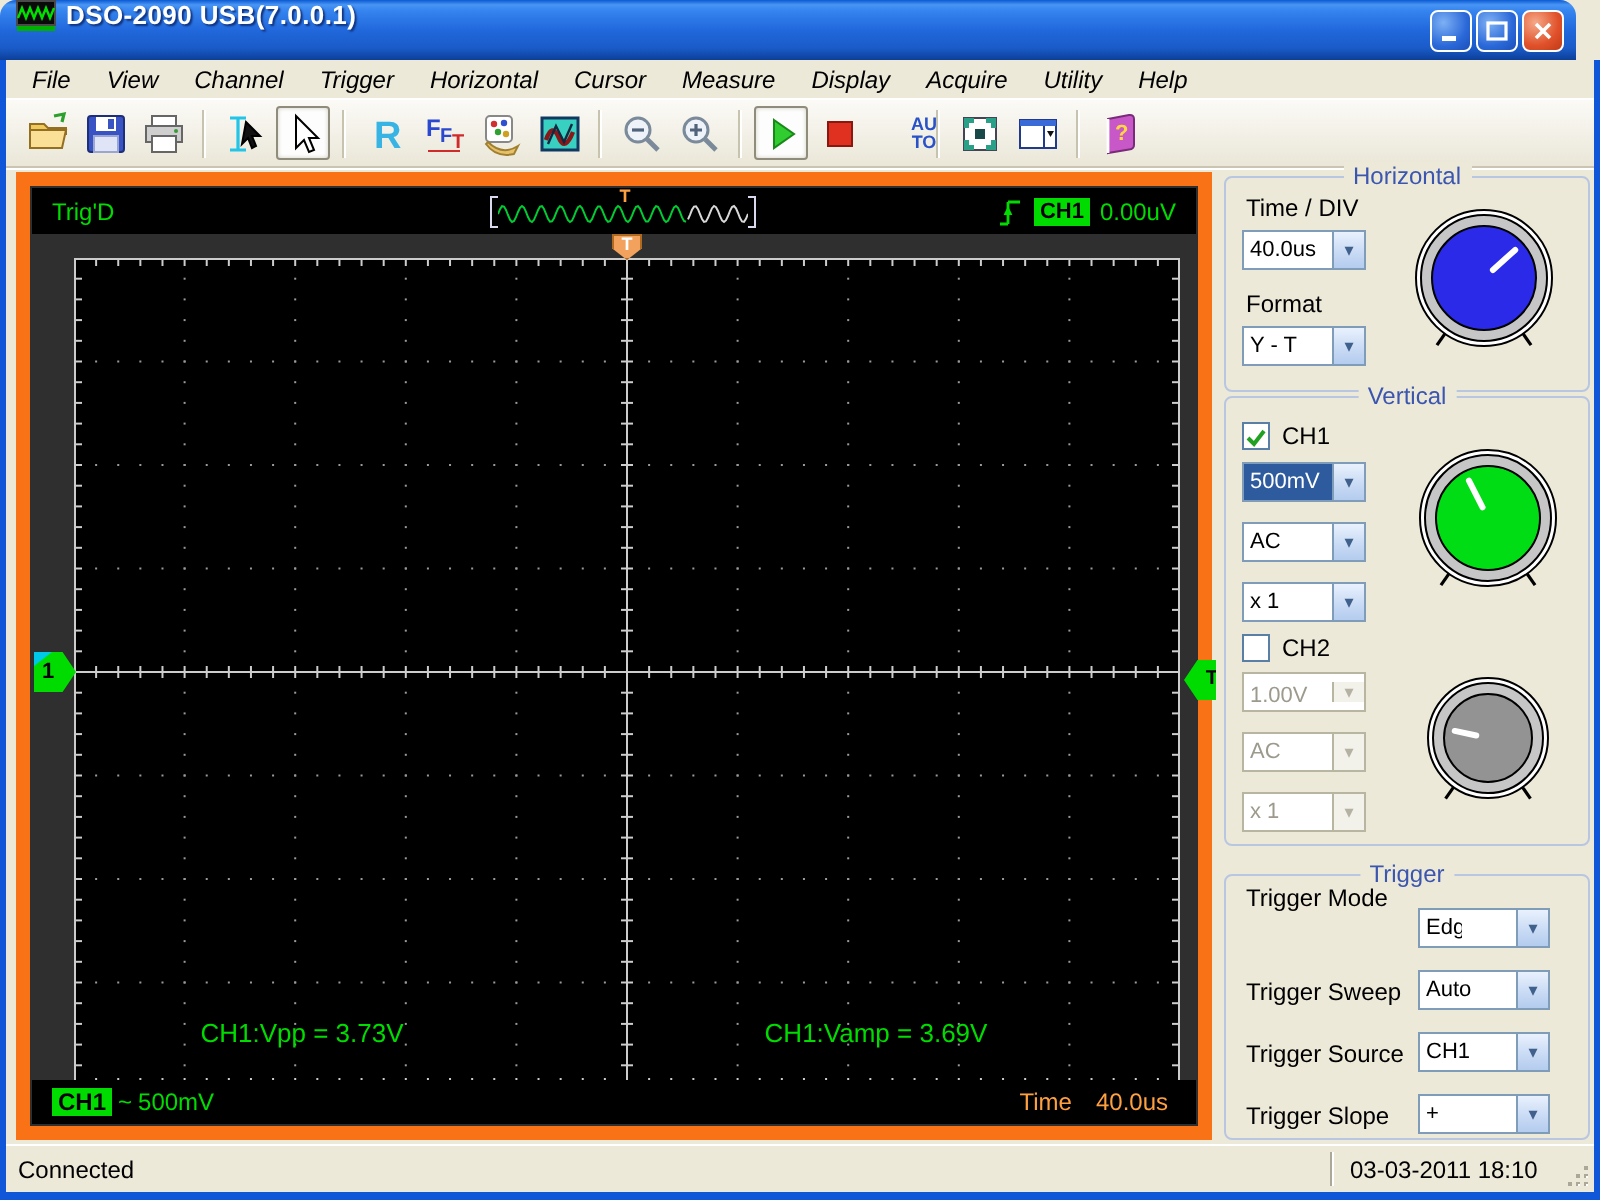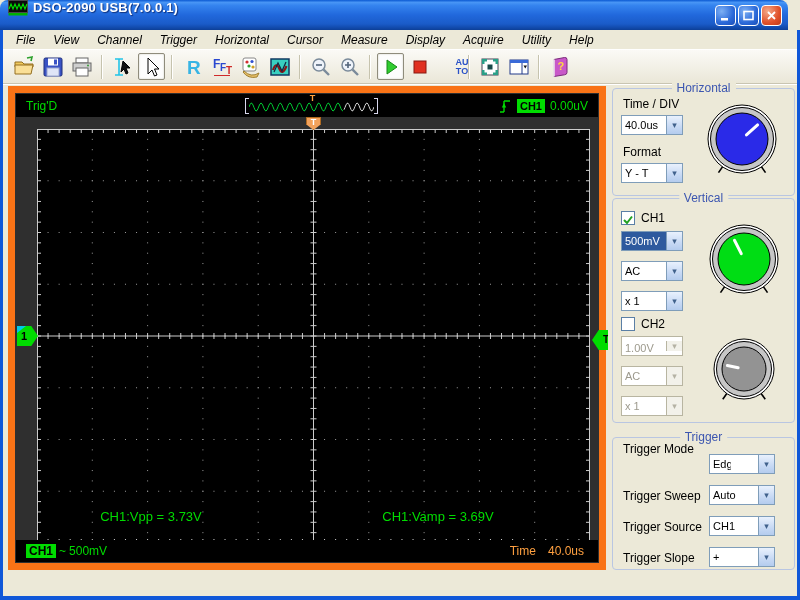--- a/index.html
+++ b/index.html
@@ -1401,17 +1401,37 @@
         <span class="cbtn">▾</span>
       </div>
       <span class="plabel" style="left:10px;top:113px;">Trigger Slope</span>
       <div class="combo" style="left:96px;top:109px;width:66px;">
         <span class="cfield">+</span>
         <span class="cbtn">▾</span>
       </div>
     </div>
   </div>
 
+  <div class="statusbar">
+    <span class="status-left">Connected</span>
+    <div class="status-sep"></div>
+    <span class="status-right">03-03-2011  18:10</span>
+    <svg class="grip" width="14" height="14">
+      <g fill="#aca899">
+          <rect x="10" y="10" width="2" height="2"></rect>
+          <rect x="10" y="6" width="2" height="2"></rect>
+          <rect x="6" y="10" width="2" height="2"></rect>
+          <rect x="10" y="2" width="2" height="2"></rect>
+          <rect x="6" y="6" width="2" height="2"></rect>
+          <rect x="2" y="10" width="2" height="2"></rect>
+        </g>
+      <g fill="#fff">
+          <rect x="11" y="11" width="1" height="1"></rect>
+          <rect x="11" y="7" width="1" height="1"></rect>
+          <rect x="7" y="11" width="1" height="1"></rect>
+        </g>
+    </svg>
+  </div>
 
   <div class="frame-l"></div>
   <div class="frame-r"></div>
   <div class="frame-b"></div>
 </div>
 
 </body></html>

